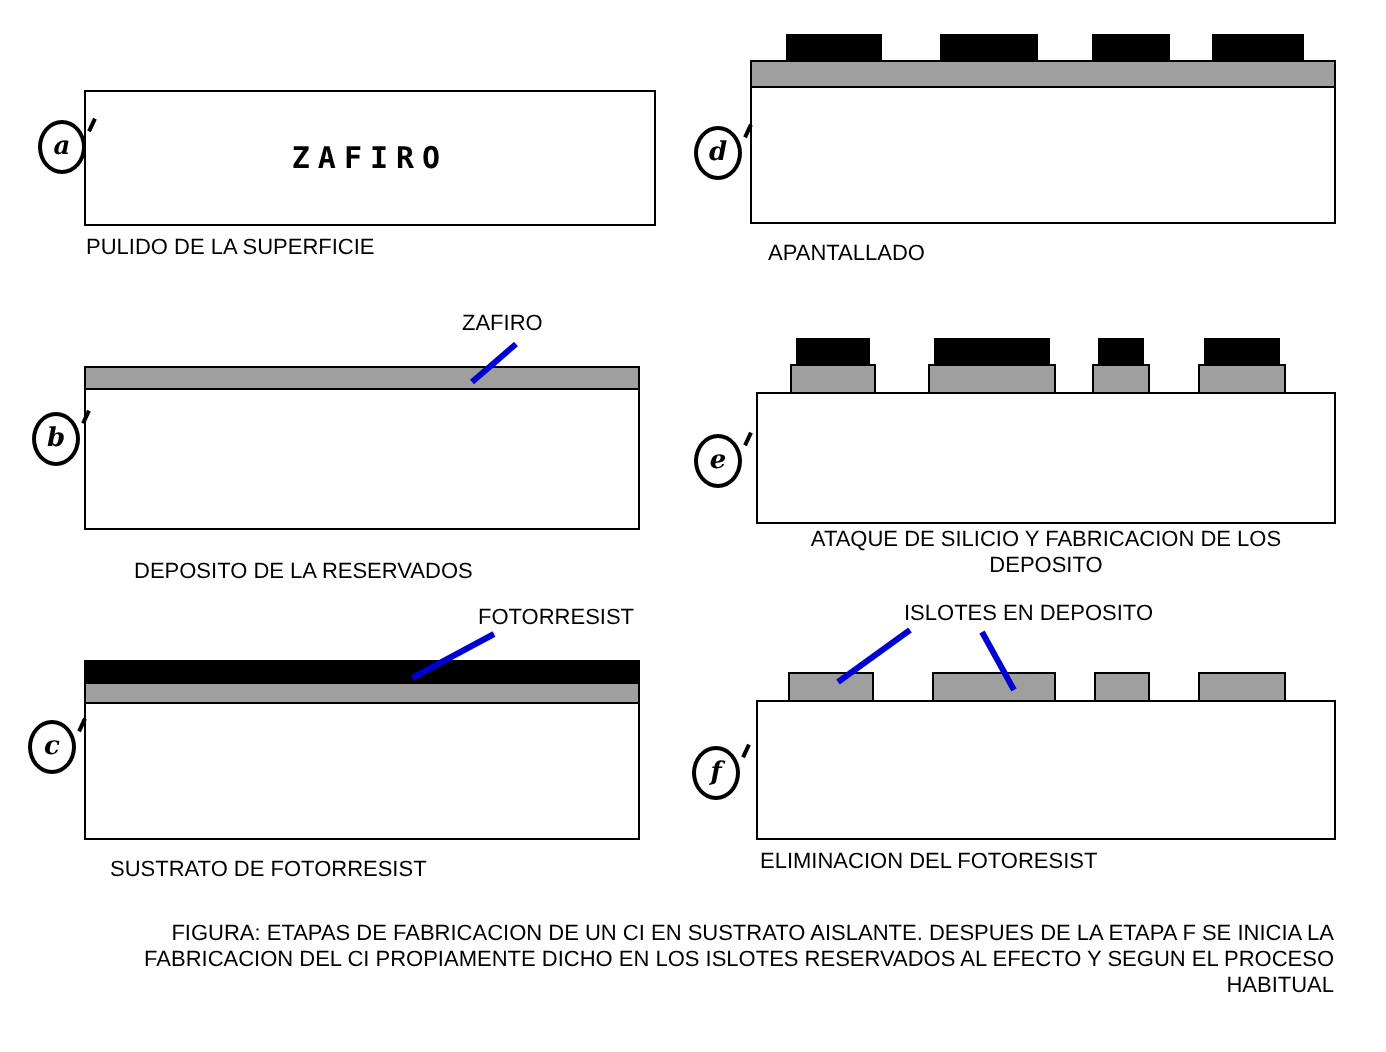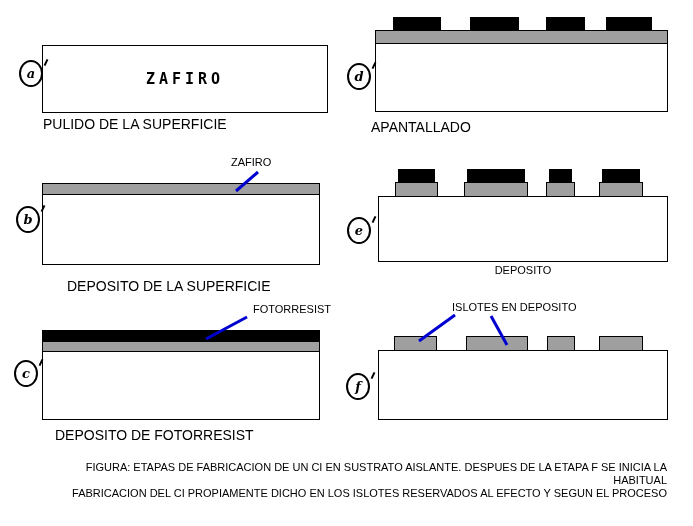--- a/index.html
+++ b/index.html
@@ -1,19 +1,19 @@
 <!DOCTYPE html>
 <html><head>
 <meta charset="utf-8">
 <style>
   html,body{margin:0;padding:0;background:#fff;}
   .canvas{position:relative;width:693px;height:526px;background:#fff;overflow:hidden;
           font-family:"Liberation Sans",sans-serif;color:#000;}
   .overlay{position:absolute;left:0;top:0;z-index:10;pointer-events:none;}
-  .caption{position:absolute;font-size:14px;line-height:13px;white-space:nowrap;}
+  .caption{position:absolute;font-size:11px;line-height:13px;white-space:nowrap;}
   .caption-block{position:absolute;font-size:11px;line-height:13px;text-align:center;}
   .rect{position:absolute;border:1px solid #000;background:#fff;box-sizing:border-box;}
   .strip{position:absolute;left:0;right:0;box-sizing:border-box;border-bottom:1px solid #000;}
   .block{position:absolute;background:#000;}
   .island{position:absolute;border:1px solid #000;box-sizing:border-box;}
   .letter-circle{position:absolute;width:20px;height:23px;border:2px solid #000;border-radius:50%;
                  display:flex;align-items:center;justify-content:center;
                  font:italic bold 13px "DejaVu Serif",serif;background:#fff;z-index:3;}
   .letter-circle::after{content:"";position:absolute;right:-6px;top:-3px;width:2px;height:7px;
                  background:#000;transform:rotate(25deg);}
@@ -43,69 +43,71 @@
   </div>
   <div class="caption" style="left:43px;top:118px;">PULIDO DE LA SUPERFICIE</div>
 
   <div class="layer-label" style="left:231px;top:156px;">ZAFIRO</div>
   <div class="rect" style="left:42px;top:183px;width:278px;height:82px;">
     <div class="strip" style="top: 0px; height: 11px; background-color: rgb(159, 159, 159);"></div>
   </div>
   <div class="letter-circle" style="left:16px;top:206px;">
     <span>b</span>
   </div>
-  <div class="caption" style="left:67px;top:280px;">DEPOSITO DE LA SUPERFICIE</div>
+  <div class="caption" style="left:67px;top:280px;">DEPOSITO DE LA RESERVADOS</div>
 
-  <div class="layer-label" style="left:239px;top:303px;margin-left:14px;">FOTORRESIST</div>
+  <div class="layer-label" style="left:239px;top:303px;">FOTORRESIST</div>
   <div class="rect" style="left:42px;top:330px;width:278px;height:90px;">
     <div class="strip" style="top: 0px; height: 11px; background-color: rgb(0, 0, 0);"></div>
     <div class="strip" style="top: 11px; height: 10px; background-color: rgb(159, 159, 159);"></div>
   </div>
   <div class="letter-circle" style="left:14px;top:360px;">
     <span>c</span>
   </div>
-  <div class="caption" style="left:55px;top:429px;">DEPOSITO DE FOTORRESIST</div>
+  <div class="caption" style="left:55px;top:429px;">SUSTRATO DE FOTORRESIST</div>
 
   <div class="block" style="left: 393px; top: 17px; width: 48px; height: 14px; background-color: rgb(0, 0, 0);"></div>
   <div class="block" style="left: 470px; top: 17px; width: 49px; height: 14px; background-color: rgb(0, 0, 0);"></div>
   <div class="block" style="left: 546px; top: 17px; width: 39px; height: 14px; background-color: rgb(0, 0, 0);"></div>
   <div class="block" style="left: 606px; top: 17px; width: 46px; height: 14px; background-color: rgb(0, 0, 0);"></div>
   <div class="rect" style="left:375px;top:30px;width:293px;height:82px;">
     <div class="strip" style="top: 0px; height: 13px; background-color: rgb(159, 159, 159);"></div>
   </div>
   <div class="letter-circle" style="left:347px;top:63px;">
     <span>d</span>
   </div>
-  <div class="caption" style="left:371px;top:121px;">APANTALLADO</div>
+  <div class="caption" style="left:384px;top:121px;">APANTALLADO</div>
 
   <div class="block" style="left: 398px; top: 169px; width: 37px; height: 14px; background-color: rgb(0, 0, 0);"></div>
   <div class="block" style="left: 467px; top: 169px; width: 58px; height: 14px; background-color: rgb(0, 0, 0);"></div>
   <div class="block" style="left: 549px; top: 169px; width: 23px; height: 14px; background-color: rgb(0, 0, 0);"></div>
   <div class="block" style="left: 602px; top: 169px; width: 38px; height: 14px; background-color: rgb(0, 0, 0);"></div>
   <div class="island" style="left: 395px; top: 182px; width: 43px; height: 15px; background-color: rgb(159, 159, 159);"></div>
   <div class="island" style="left: 464px; top: 182px; width: 64px; height: 15px; background-color: rgb(159, 159, 159);"></div>
   <div class="island" style="left: 546px; top: 182px; width: 29px; height: 15px; background-color: rgb(159, 159, 159);"></div>
   <div class="island" style="left: 599px; top: 182px; width: 44px; height: 15px; background-color: rgb(159, 159, 159);"></div>
   <div class="rect" style="left:378px;top:196px;width:290px;height:66px;"></div>
   <div class="letter-circle" style="left:347px;top:217px;">
     <span>e</span>
   </div>
   <div class="caption-block" style="left:368px;top:264px;width:310px;">
+    <div>ATAQUE DE SILICIO Y FABRICACION DE LOS</div>
     <div>DEPOSITO</div>
   </div>
 
   <div class="layer-label" style="left:452px;top:301px;">ISLOTES EN DEPOSITO</div>
   <div class="island" style="left: 394px; top: 336px; width: 43px; height: 15px; background-color: rgb(159, 159, 159);"></div>
   <div class="island" style="left: 466px; top: 336px; width: 62px; height: 15px; background-color: rgb(159, 159, 159);"></div>
   <div class="island" style="left: 547px; top: 336px; width: 28px; height: 15px; background-color: rgb(159, 159, 159);"></div>
   <div class="island" style="left: 599px; top: 336px; width: 44px; height: 15px; background-color: rgb(159, 159, 159);"></div>
   <div class="rect" style="left:378px;top:350px;width:290px;height:70px;"></div>
   <div class="letter-circle" style="left:346px;top:373px;">
     <span>f</span>
   </div>
+  <div class="caption" style="left:380px;top:425px;">ELIMINACION DEL FOTORESIST</div>
 
   <div class="caption-block" style="left:27px;top:461px;width:640px;text-align:right;">
     <div>FIGURA: ETAPAS DE FABRICACION DE UN CI EN SUSTRATO AISLANTE. DESPUES DE LA ETAPA F SE INICIA LA</div>
+    <div>FABRICACION DEL CI PROPIAMENTE DICHO EN LOS ISLOTES RESERVADOS AL EFECTO Y SEGUN EL PROCESO</div>
     <div>HABITUAL</div>
-    <div>FABRICACION DEL CI PROPIAMENTE DICHO EN LOS ISLOTES RESERVADOS AL EFECTO Y SEGUN EL PROCESO</div>
   </div>
 
 </div>
 
 </body></html>

